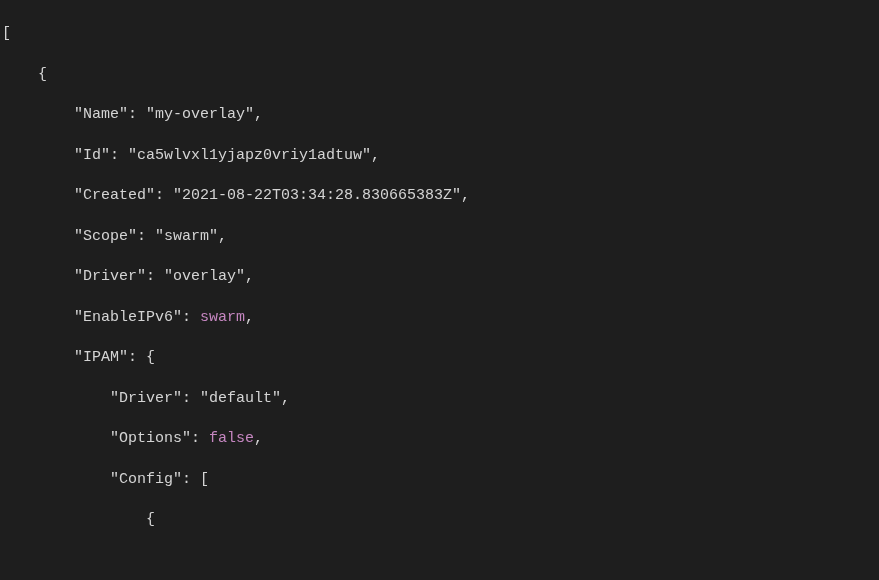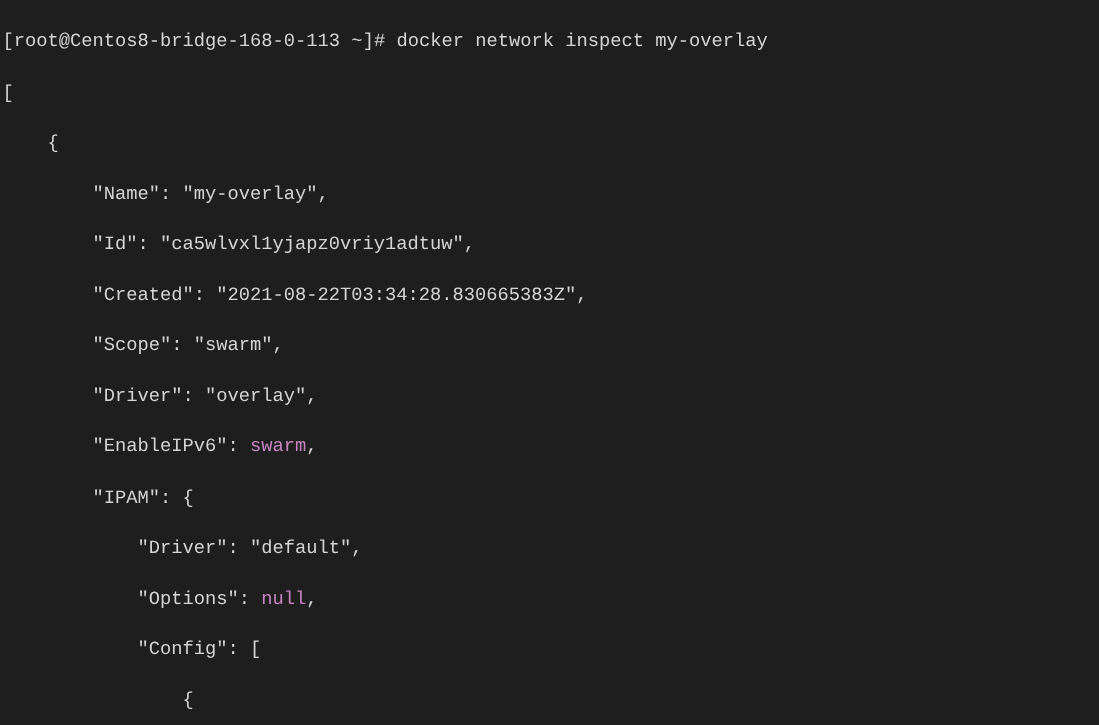--- a/index.html
+++ b/index.html
@@ -31,32 +31,31 @@
     .str { color: #d4d4d4; }
     .bool-false { color: #c586c0; }
     .null-val { color: #c586c0; }
     .punct { color: #d4d4d4; }
     .line { display: block; }
   </style>
 </head>
 <body>
 
 <div class="terminal">
-<span class="line"><span class="prompt-bracket">[</span><span class="prompt-user">root</span><span>@</span><span class="prompt-host">Centos8-bridge-168-0-113</span><span> ~</span><span class="prompt-bracket">]</span><span class="prompt-symbol"># </span><span class="cmd">docker network inspect my-overlay</span></span>
 <span class="line"><span class="punct">[</span></span>
 <span class="line"><span class="punct">    {</span></span>
 <span class="line">        <span class="key">"Name"</span><span class="punct">: </span><span class="str">"my-overlay"</span><span class="punct">,</span></span>
 <span class="line">        <span class="key">"Id"</span><span class="punct">: </span><span class="str">"ca5wlvxl1yjapz0vriy1adtuw"</span><span class="punct">,</span></span>
 <span class="line">        <span class="key">"Created"</span><span class="punct">: </span><span class="str">"2021-08-22T03:34:28.830665383Z"</span><span class="punct">,</span></span>
 <span class="line">        <span class="key">"Scope"</span><span class="punct">: </span><span class="str">"swarm"</span><span class="punct">,</span></span>
 <span class="line">        <span class="key">"Driver"</span><span class="punct">: </span><span class="str">"overlay"</span><span class="punct">,</span></span>
 <span class="line">        <span class="key">"EnableIPv6"</span><span class="punct">: </span><span class="bool-false">swarm</span><span class="punct">,</span></span>
 <span class="line">        <span class="key">"IPAM"</span><span class="punct">: {</span></span>
 <span class="line">            <span class="key">"Driver"</span><span class="punct">: </span><span class="str">"default"</span><span class="punct">,</span></span>
-<span class="line">            <span class="key">"Options"</span><span class="punct">: </span><span class="null-val">null</span><span class="punct">,</span></span>
+<span class="line">            <span class="key">"Options"</span><span class="punct">: </span><span class="null-val">false</span><span class="punct">,</span></span>
 <span class="line">            <span class="key">"Config"</span><span class="punct">: [</span></span>
 <span class="line">                <span class="punct">{</span></span>
 
 
 
 
 
 
 
 

